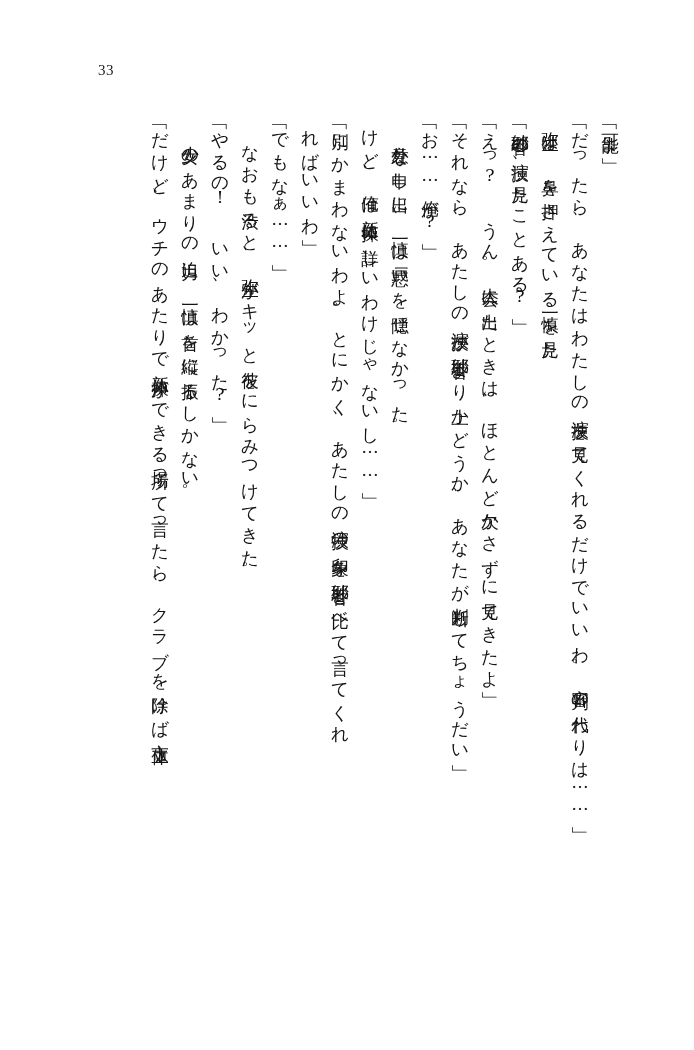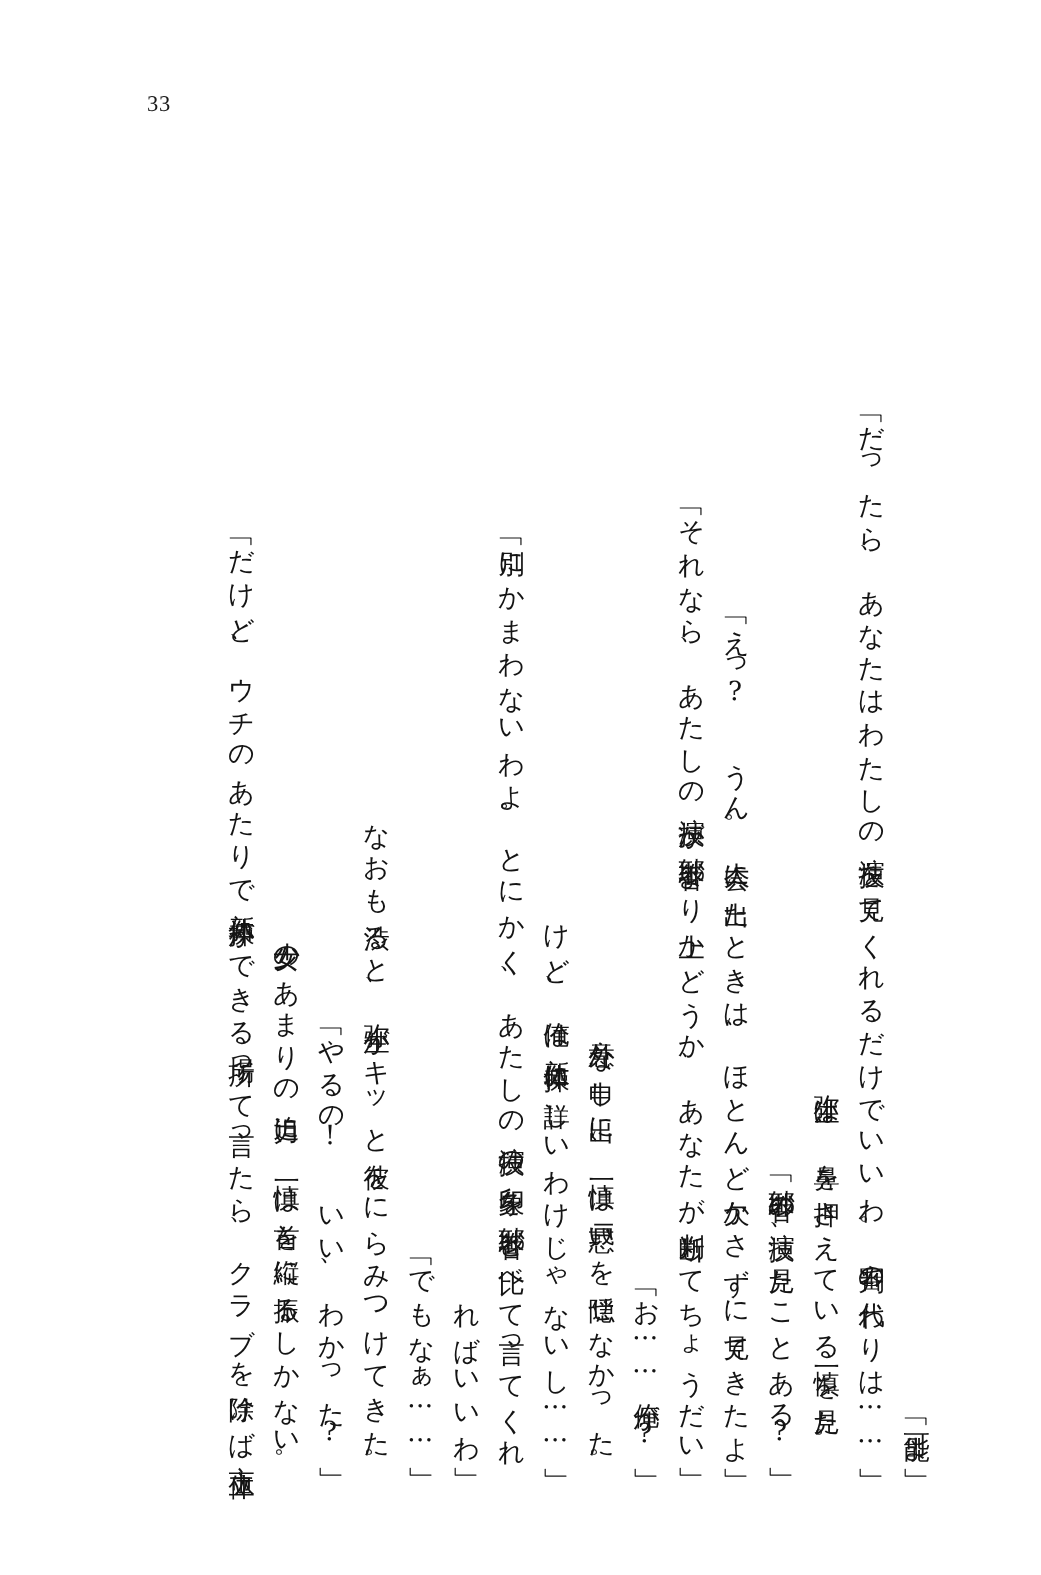--- a/index.html
+++ b/index.html
@@ -13,21 +13,20 @@
     overflow: hidden;
     font-family: "DejaVu Serif", "Liberation Serif", serif;
     color: #111111;
   }
 
   #page {
     position: relative;
     width: 694px;
     height: 1050px;
     background: #ffffff;
-    text-align: right;
   }
 
   
   #page-number {
     position: absolute;
     top: 62px;
     left: 98px;
     font-size: 15px;
     font-family: "Liberation Serif", "DejaVu Serif", serif;
     color: #1a1a1a;

